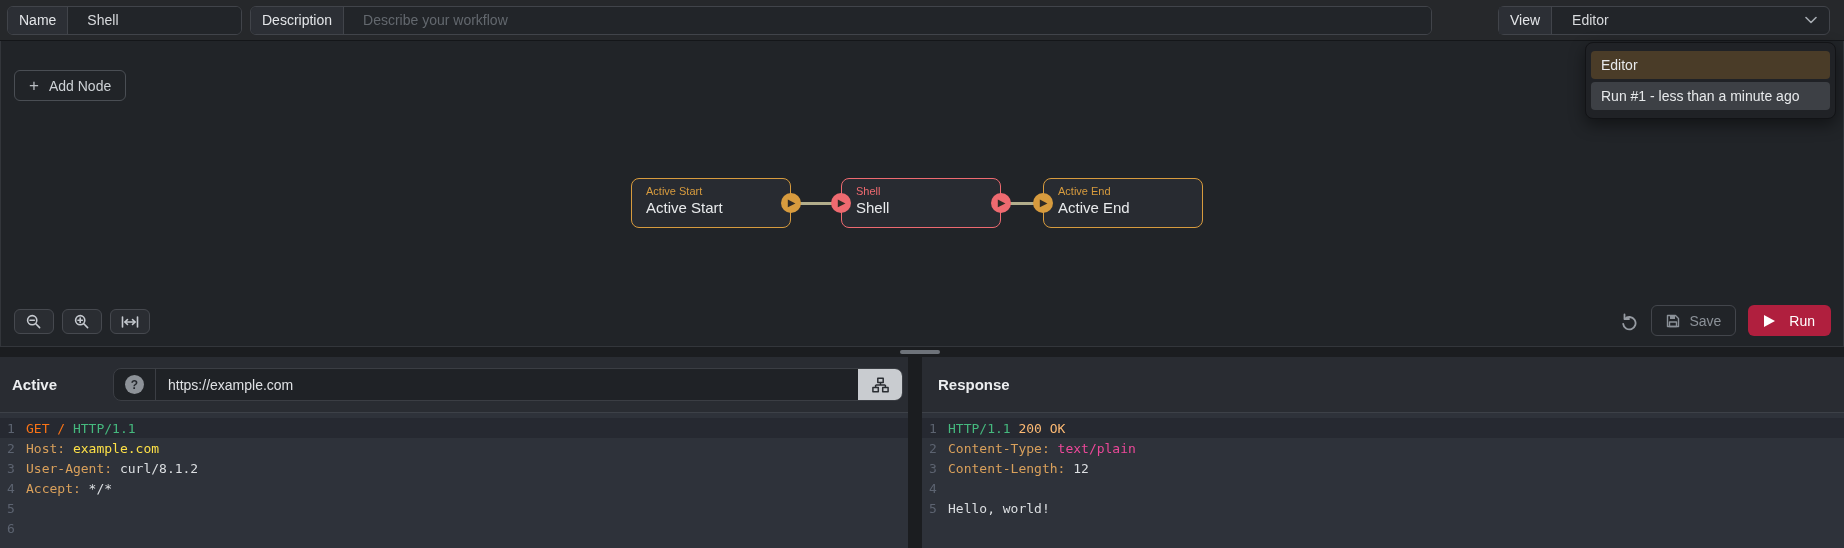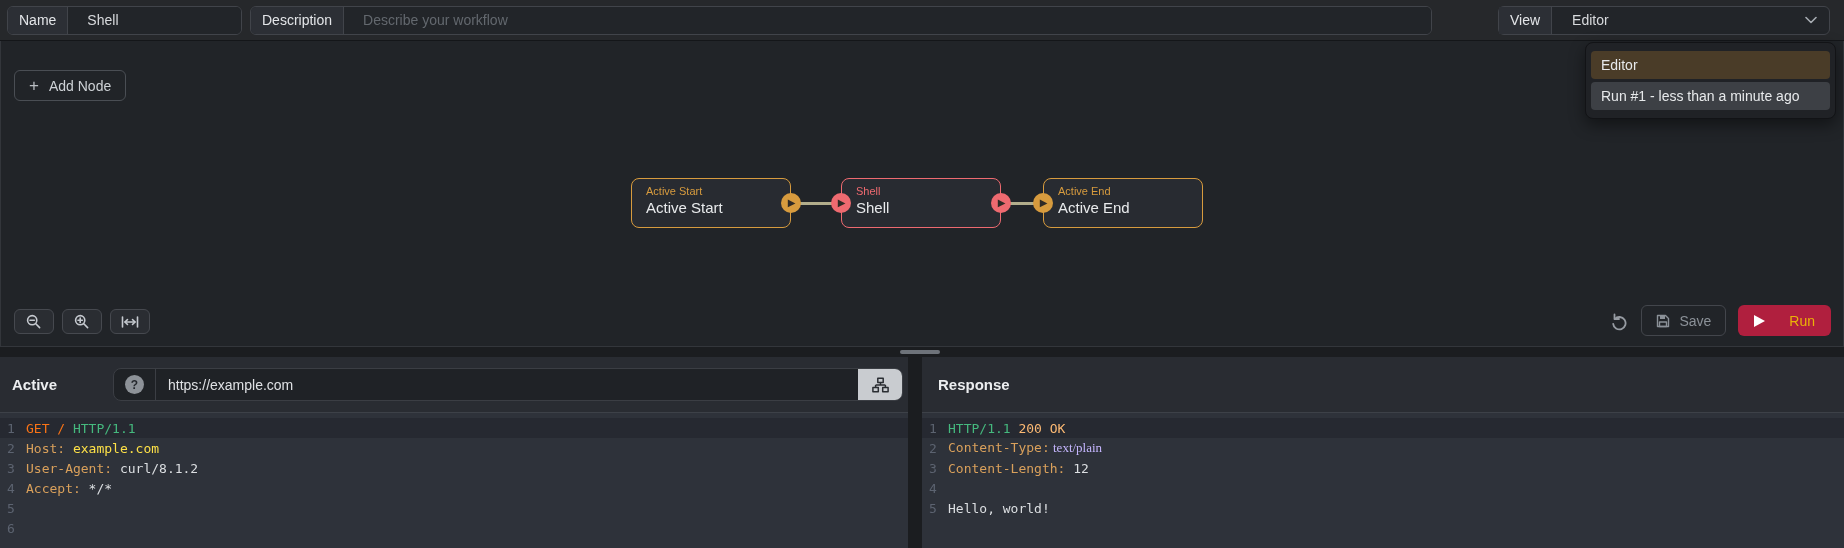--- a/index.html
+++ b/index.html
@@ -55,21 +55,21 @@
   .zoom-controls { position:absolute; left:13px; bottom:12px; display:flex; gap:8px; }
   .tool-btn { width:40px; height:25px; background:#2a2d32; border:1px solid #46494f;
             border-radius:6px; display:flex; align-items:center; justify-content:center; cursor:pointer; }
 
   .actions { position:absolute; right:12px; bottom:10px; display:flex; align-items:center; gap:12px; }
   .undo-btn { background:none; border:none; cursor:pointer; display:flex; align-items:center; }
   .save-btn { height:31px; padding:0 14px; background:transparent; border:1px solid #43464c;
             border-radius:6px; color:#8b9198; font-size:14px; display:inline-flex;
             align-items:center; gap:9px; cursor:pointer; }
   .run-btn { height:31px; padding:0 16px; background:#b01f3e; border:none; border-radius:6px;
-            color:#eab308; font-size:14px; display:inline-flex; align-items:center; gap:24px; cursor:pointer; }
+            color:#ffffff; font-size:14px; display:inline-flex; align-items:center; gap:14px; cursor:pointer; }
 
   
   .h-divider { height:10px; background:#1b1d20; position:relative; }
   .h-divider .grip { position:absolute; left:900px; top:3px; width:40px; height:4px;
             border-radius:2px; background:#6e737a; cursor:row-resize; }
 
   
   .bottom { display:flex; height:191px; background:#1b1d20; }
   .panel { display:flex; flex-direction:column; }
   .panel.request { width:908px; }
@@ -275,21 +275,21 @@
     <div class="panel-header">
       <span class="panel-title">Response</span>
     </div>
     <div class="code-area" id="response-code">
         <div class="code-row active">
           <span class="lno" style="color: rgb(92, 99, 112);">1</span>
           <span class="code-text"><span style="color: rgb(69, 185, 126);">HTTP/1.1</span><span style="color: #fdba74;"> 200 OK</span></span>
         </div>
         <div class="code-row">
           <span class="lno" style="color: rgb(92, 99, 112);">2</span>
-          <span class="code-text"><span style="color: rgb(217, 160, 91);">Content-Type:</span><span style="color: #c4b5fd; font-family: Liberation Serif, serif;"> text/plain</span></span>
+          <span class="code-text"><span style="color: rgb(217, 160, 91);">Content-Type:</span><span style="color: #ec4899;"> text/plain</span></span>
         </div>
         <div class="code-row">
           <span class="lno" style="color: rgb(92, 99, 112);">3</span>
           <span class="code-text"><span style="color: rgb(217, 160, 91);">Content-Length:</span><span style="color: rgb(220, 223, 226);"> 12</span></span>
         </div>
         <div class="code-row">
           <span class="lno" style="color: rgb(92, 99, 112);">4</span>
           <span class="code-text"></span>
         </div>
         <div class="code-row">

